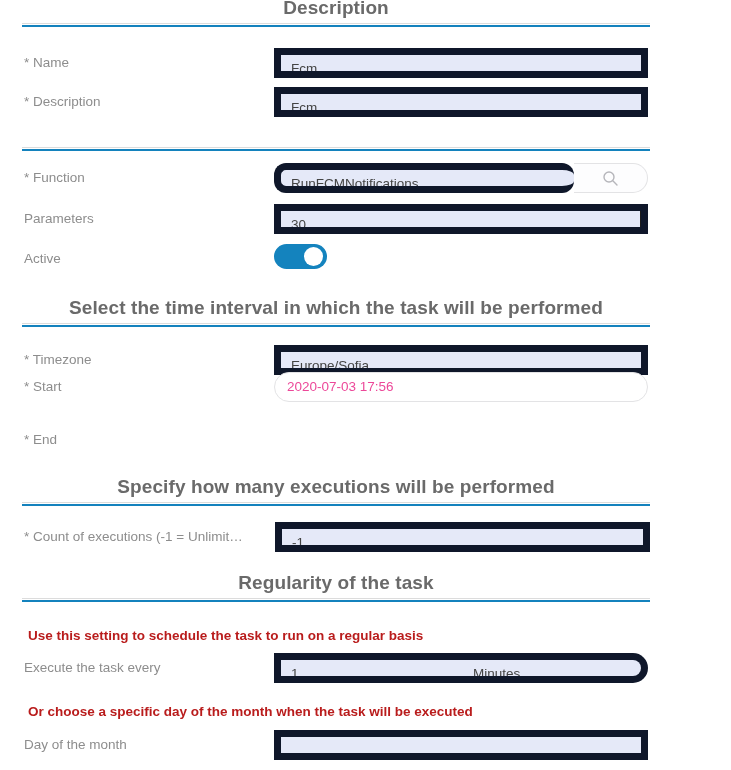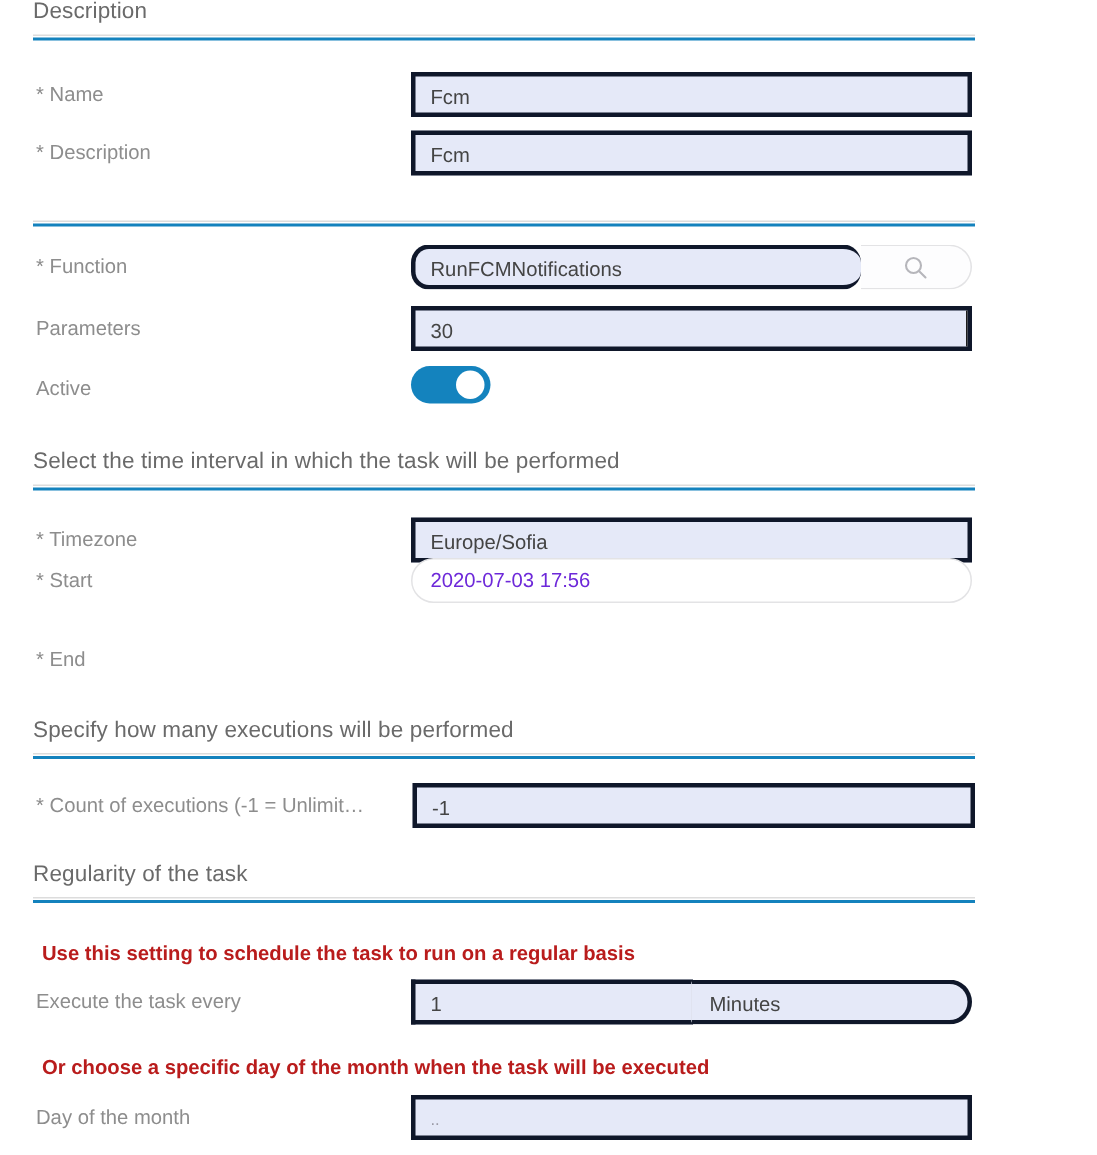--- a/index.html
+++ b/index.html
@@ -23,26 +23,27 @@
     height: 770px;
   }
 
   
   .section {
     position: absolute;
     left: 22px;
     width: 628px;
   }
   .section-title {
-    font-size: 15px;
-    font-weight: normal;
+    font-size: 19px;
+    font-weight: bold;
     color: #6a6a6a;
     letter-spacing: 0.1px;
     line-height: 17px;
     white-space: nowrap;
+    text-align: center;
   }
   .section-rule {
     margin-top: 7px;
     height: 3px;
     width: 628px;
     border-top: 1px solid #dcdcdc;
     background: transparent;
     position: relative;
   }
   .section-rule::after {
@@ -77,33 +78,33 @@
   }
 
   .field {
     position: absolute;
     left: 274px;
     top: 0;
     width: 374px;
     height: 30px;
     box-sizing: border-box;
     background: #e5e9f8;
-    border: 3px solid #0f172a;
+    border: 7px solid #0f172a;
     font-size: 13.5px;
     color: #444444;
     line-height: 28px;
     padding: 0 0 0 10px;
     white-space: nowrap;
     overflow: hidden;
   }
   .field.plain {
     background: #ffffff;
     border: 1px solid #e3e3e5;
     border-radius: 16px;
-    color: #6d28d9;
+    color: #ec4899;
     padding-left: 12px;
   }
   .field.caret::after {
     content: "";
     position: absolute;
     right: -1px;
     top: -1px;
     width: 2px;
     height: 26px;
     background: #1c1c1c;

